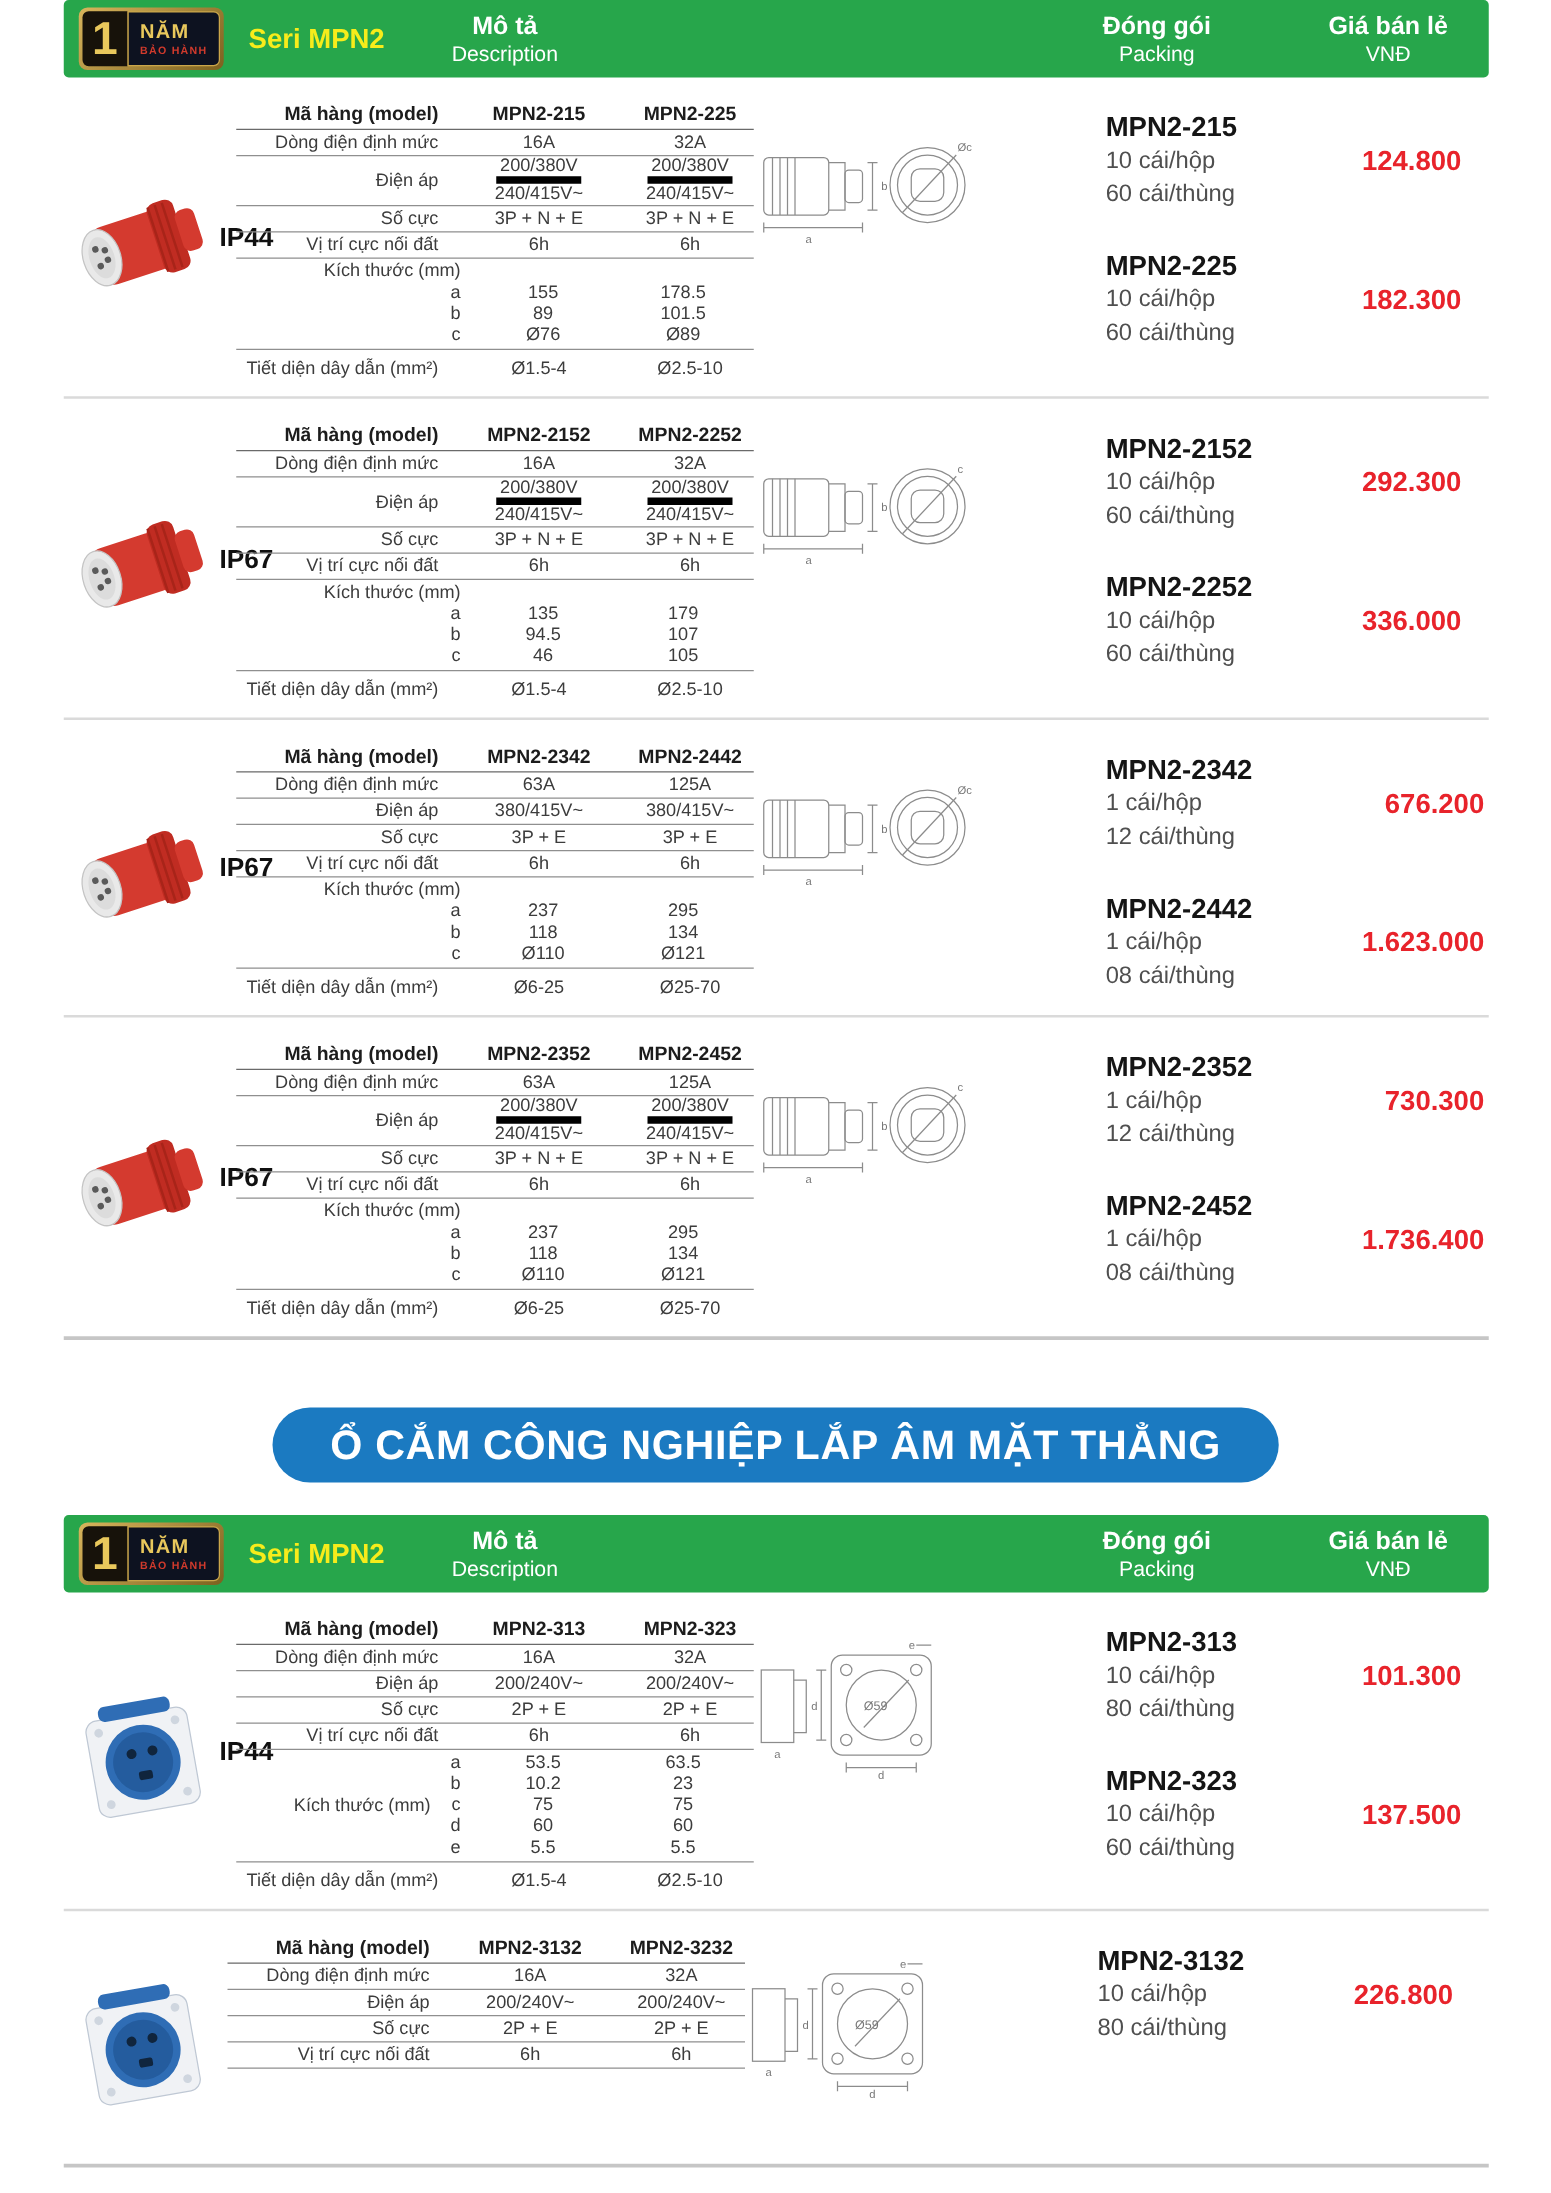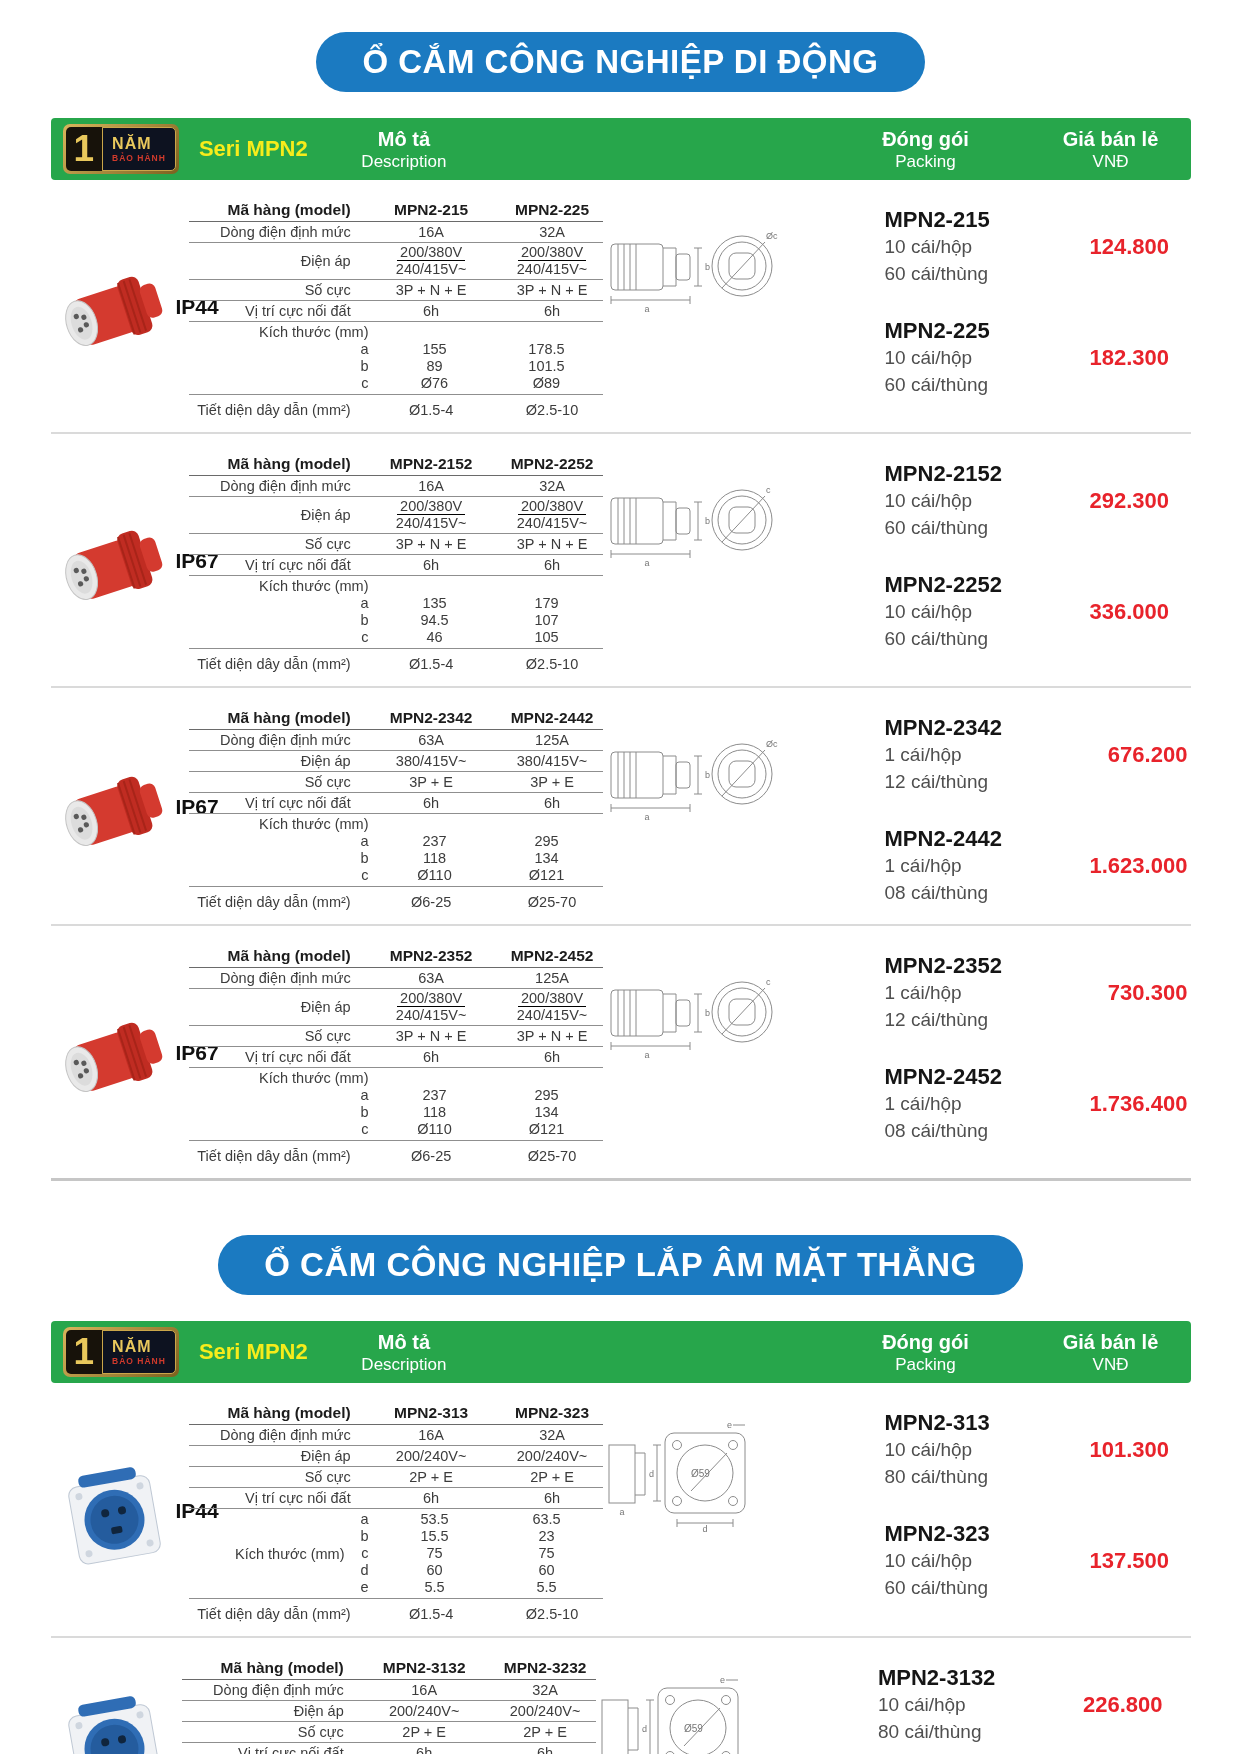--- a/index.html
+++ b/index.html
@@ -41,42 +41,41 @@
   .photo{margin-top:14px;}
   .ip{font-weight:800;font-size:21px;color:#101010;margin-bottom:2px;}
   
   .spec{width:414px;font-size:14.5px;margin-top:6px;}
   .srow{display:flex;align-items:center;min-height:21px;border-bottom:1px solid var(--line);gap:20px;}
   .srow.header{font-weight:bold;color:#1c1c1c;font-size:15.5px;min-height:24px;border-bottom-color:#6a6a6a;}
   .srow.volt{min-height:37px;}
   .srow.last{border-bottom:none;min-height:29px;}
   .slabel{width:190px;text-align:right;padding-right:10px;}
   .sval{width:112px;text-align:center;}
-  .frac .t{display:inline-block;border-bottom:1px solid #000000;line-height:16px;padding:0 3px;}
+  .frac .t{display:inline-block;border-bottom:6px solid #000000;line-height:16px;padding:0 3px;}
   .frac .b{line-height:17px;}
   .dims{border-bottom:1px solid var(--line);position:relative;padding:2px 0;}
   .drow{display:flex;line-height:17px;}
   .dletter{width:190px;text-align:right;padding-right:10px;}
   .mid-caption{position:absolute;left:8px;top:50%;transform:translateY(-50%);width:148px;text-align:right;}
   
   .draw-col{width:190px;display:flex;justify-content:center;align-items:flex-start;padding-top:22px;}
   
   .pp-col{flex:1;display:flex;flex-direction:column;justify-content:flex-start;gap:30px;padding-top:14px;}
   .pack-entry{display:flex;align-items:center;}
   .pack-text{margin-left:102px;width:205px;}
   .pack-model{font-size:22px;font-weight:800;color:#151515;line-height:27px;}
   .pack-line{font-size:19px;color:#4f4f4f;line-height:27px;}
   .pack-price{flex:1;text-align:right;padding-right:28px;font-size:22px;font-weight:800;color:var(--red);}
   svg text{font-family:"Liberation Sans",sans-serif;}
 </style>
 </head>
 <body>
 
 <div id="catalog">
-    <div class="banner first">Ổ CẮM CÔNG NGHIỆP DI ĐỘNG</div>
     <div class="content">
       <div class="sec-header">
         <div class="badge">
           <div class="badge-one">1</div>
           <div class="badge-right">
             <div class="badge-nam">NĂM</div>
             <div class="badge-bh">BẢO HÀNH</div>
           </div>
         </div>
         <div class="series">Seri MPN2</div>
@@ -602,21 +601,21 @@
             </div>
             <div class="dims">
               <div class="mid-caption">Kích thước (mm)</div>
               <div class="drow">
                 <div class="dletter">a</div>
                 <div class="sval">53.5</div>
                 <div class="sval">63.5</div>
               </div>
               <div class="drow">
                 <div class="dletter">b</div>
-                <div class="sval">15.5</div>
+                <div class="sval">10.2</div>
                 <div class="sval">23</div>
               </div>
               <div class="drow">
                 <div class="dletter">c</div>
                 <div class="sval">75</div>
                 <div class="sval">75</div>
               </div>
               <div class="drow">
                 <div class="dletter">d</div>
                 <div class="sval">60</div>

